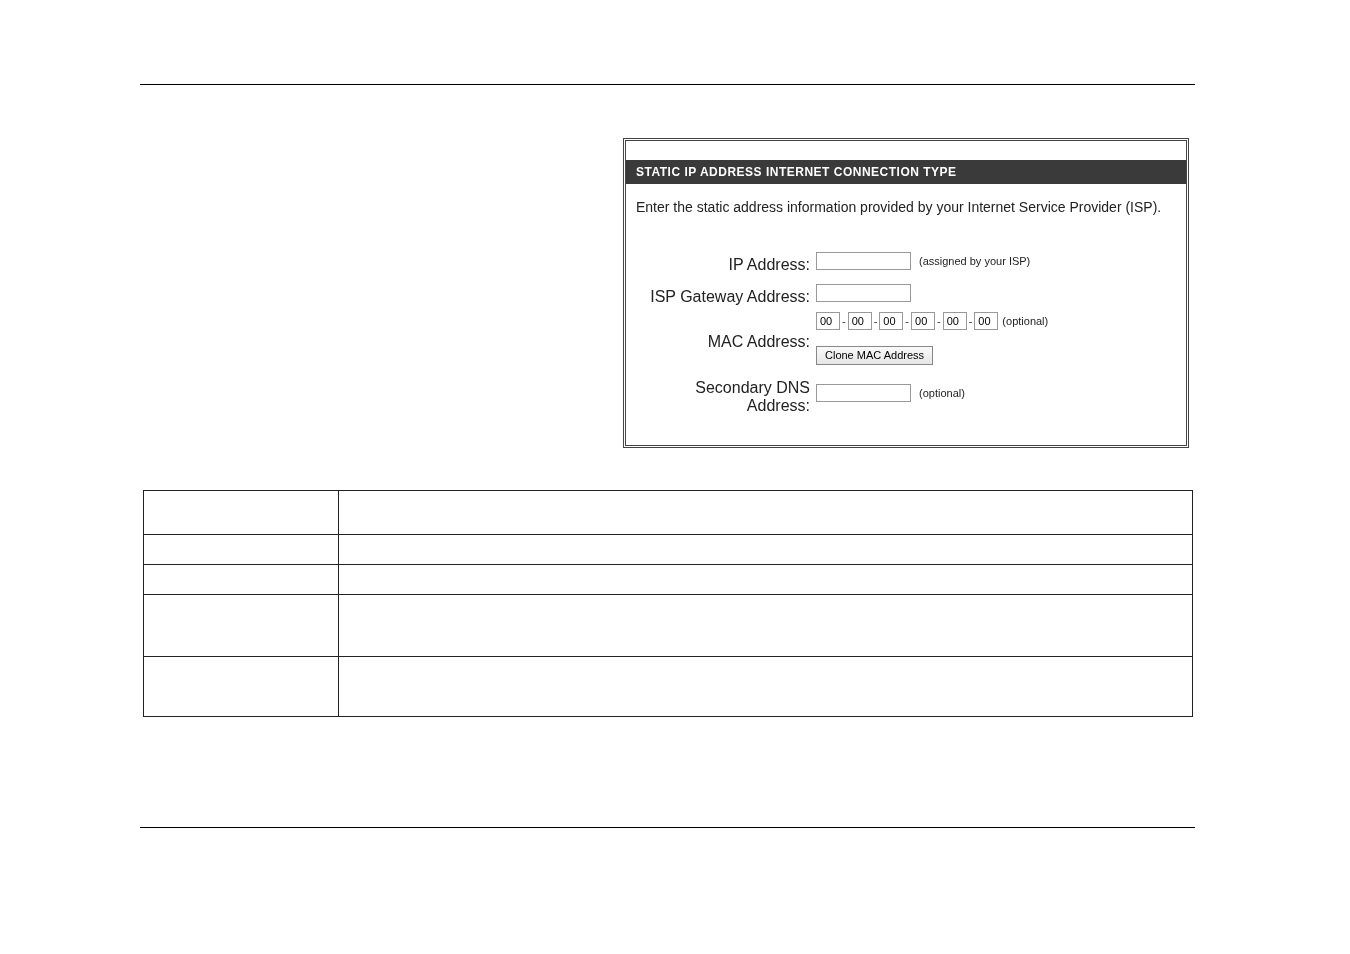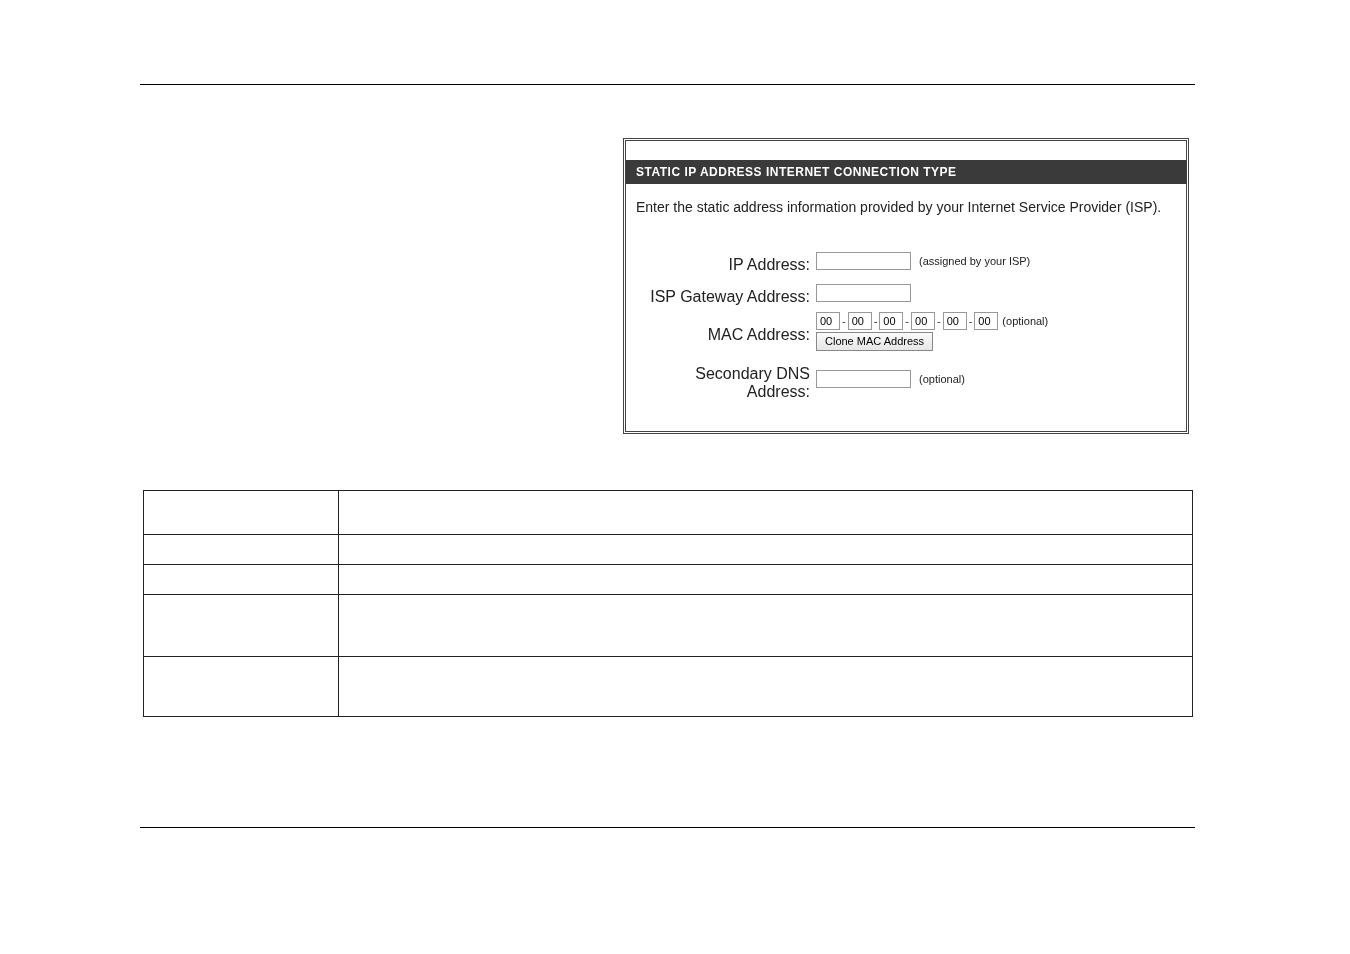--- a/index.html
+++ b/index.html
@@ -106,21 +106,21 @@
       font-size: 11px;
       padding: 0 8px;
       border: 1px solid #888;
       background: linear-gradient(#fafafa, #e6e6e6);
       cursor: pointer;
       height: 19px;
     }
     .mac-row-inner {
       display: flex;
       flex-direction: column;
-      gap: 2px;
+      gap: 16px;
     }
     .mac-inputs {
       display: flex;
       align-items: center;
     }
     .mac-btn-wrap {
       display: flex;
     }
     .doc-table {
       position: absolute;

